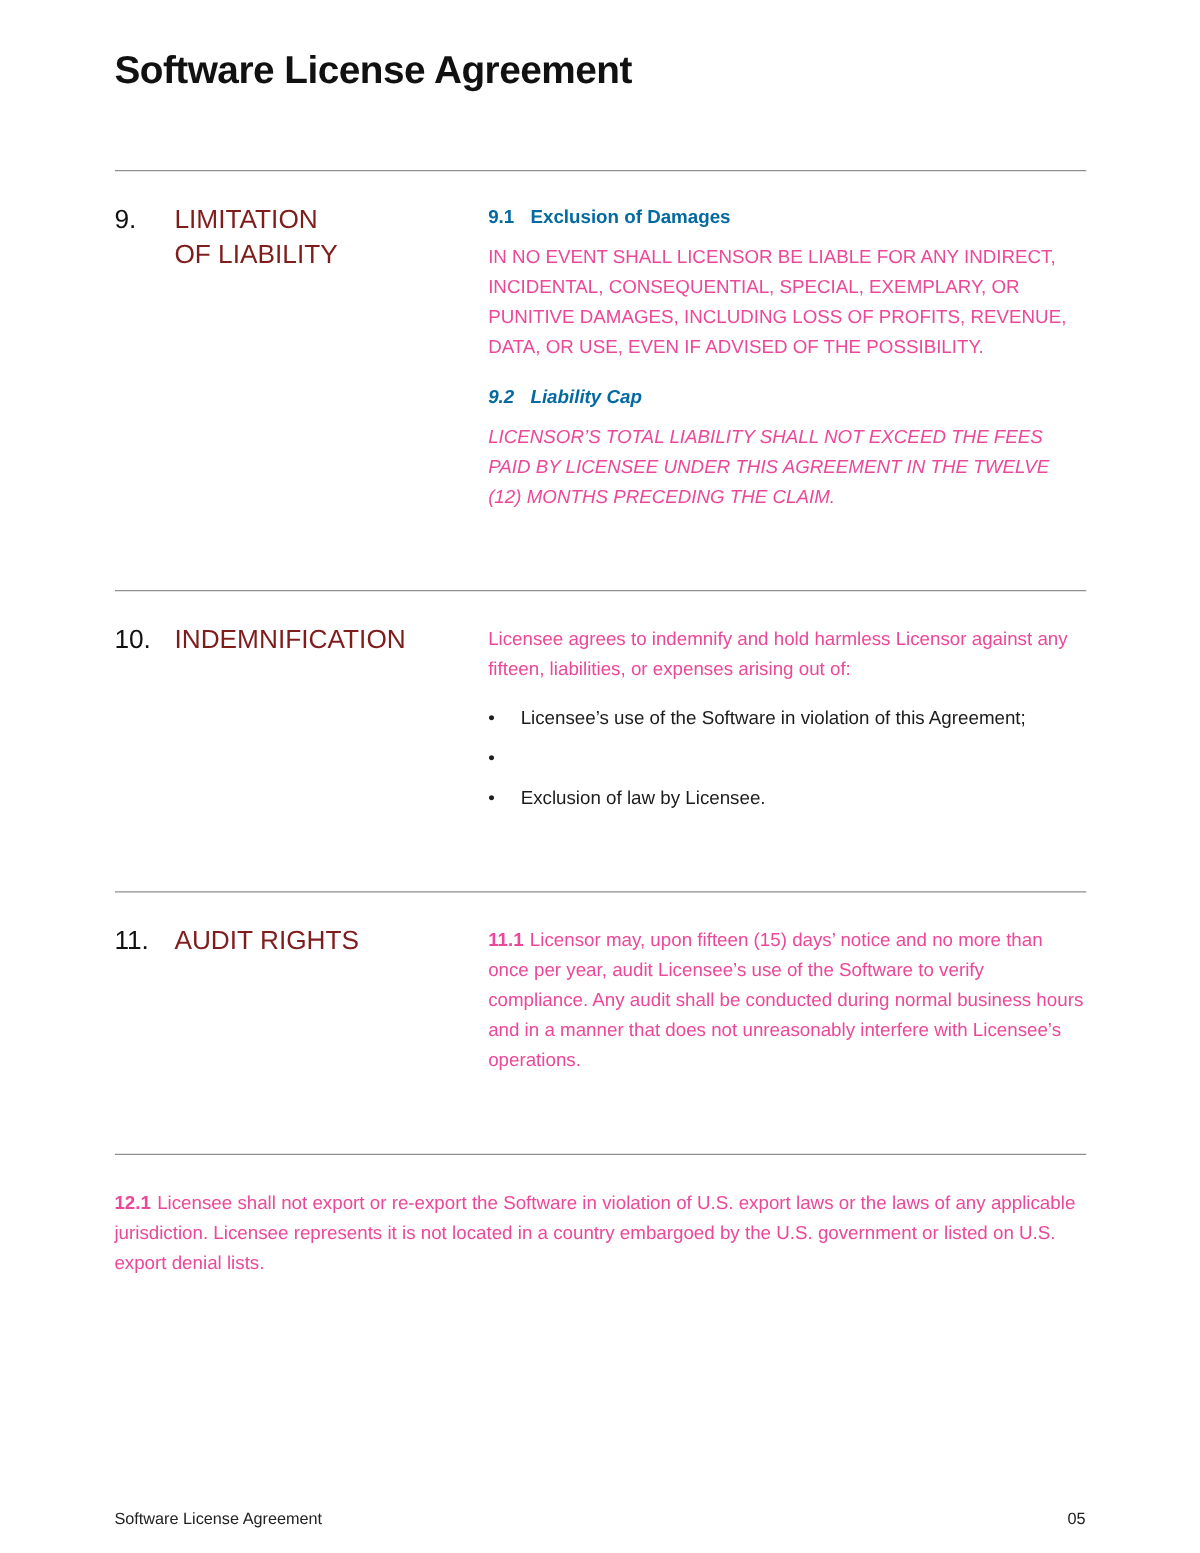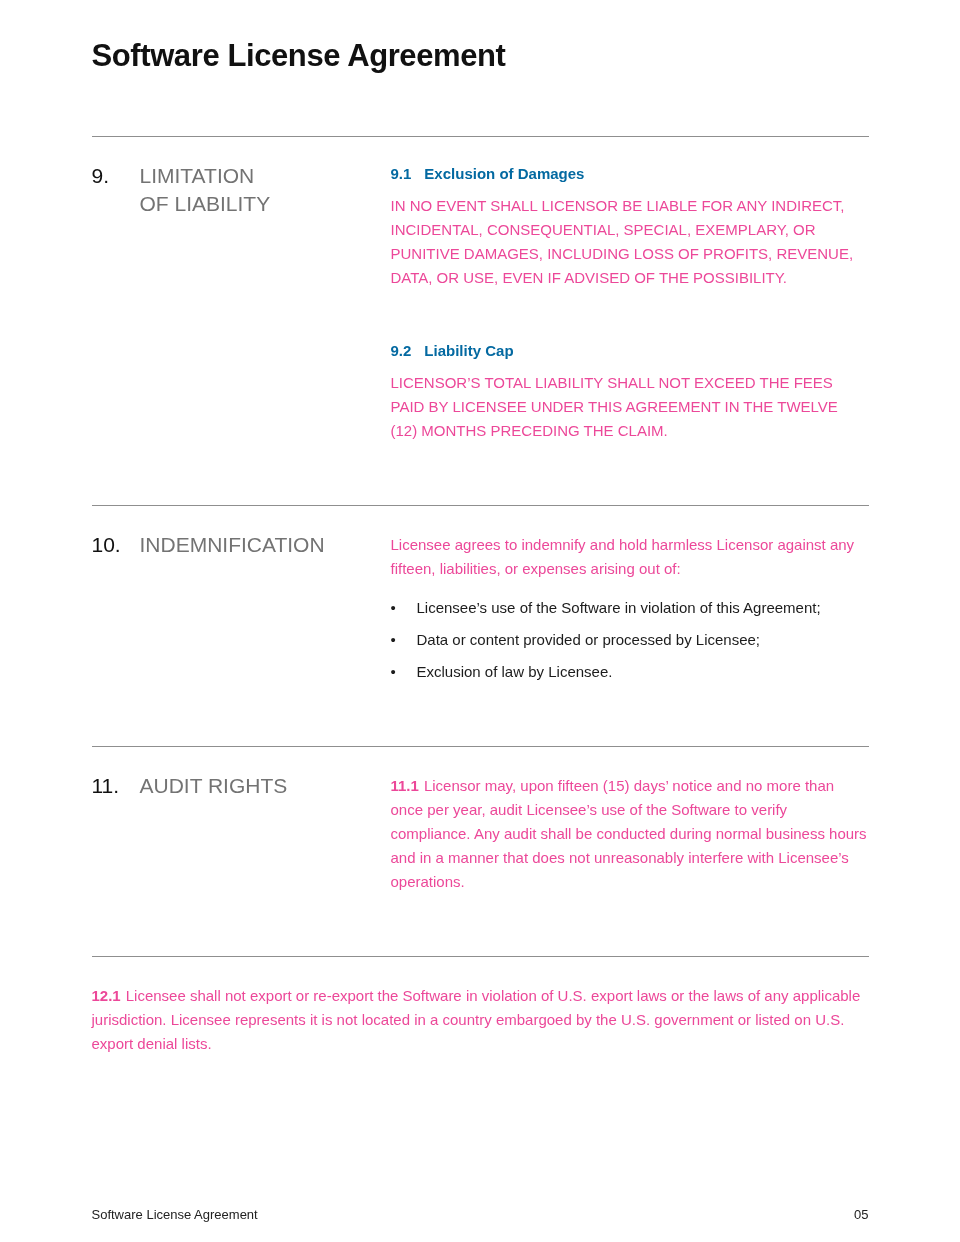--- a/index.html
+++ b/index.html
@@ -44,25 +44,25 @@
     font-size: 21px;
     line-height: 1.35;
     font-weight: 400;
     color: #111111;
   }
   .sec-title {
     width: 251px;
     font-size: 21px;
     line-height: 1.35;
     font-weight: 400;
-    color: #737373;
+    color: #7f1d1d;
     white-space: pre-line;
   }
   .sec-right { flex: 1; min-width: 0; padding-top: 2px; }
-  .sub + .sub { margin-top: 51px; }
+  .sub + .sub { margin-top: 18px; font-style: italic; }
   .sub-head {
     font-size: 15px;
     font-weight: 700;
     color: #0369a1;
     line-height: 20px;
     margin-bottom: 10px;
   }
   .sub-num { margin-right: 13px; }
   .body {
     font-size: 15px;
@@ -138,21 +138,20 @@
       <div class="sec-right">
         <div class="sub">
           <p class="body">Licensee agrees to indemnify and hold harmless Licensor against any fifteen, liabilities, or expenses arising out of:</p>
           <ul class="bullets">
             <li>
               <span class="dot">•</span>
               <span>Licensee’s use of the Software in violation of this Agreement;</span>
             </li>
             <li>
               <span class="dot">•</span>
-              <span>Data or content provided or processed by Licensee;</span>
             </li>
             <li>
               <span class="dot">•</span>
               <span>Exclusion of law by Licensee.</span>
             </li>
           </ul>
         </div>
       </div>
     </section>
 

